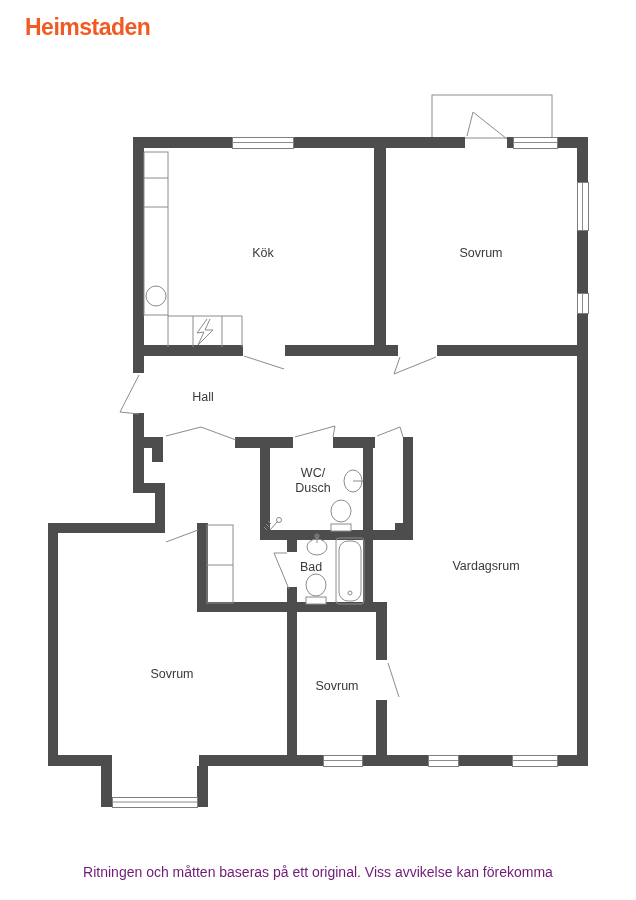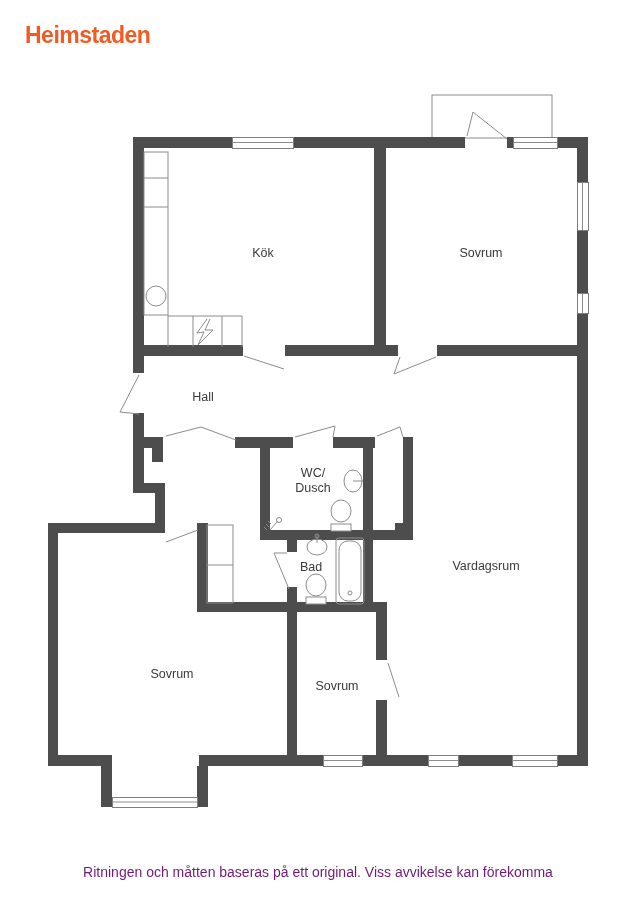--- a/index.html
+++ b/index.html
@@ -1,21 +1,21 @@
 <!DOCTYPE html>
 <html><head>
 <meta charset="utf-8">
 <style>
   html,body{margin:0;padding:0;background:#fff;}
   .page{
     position:relative;width:636px;height:900px;background:#ffffff;
     font-family:"Liberation Sans", sans-serif;overflow:hidden;
   }
   .logo{
-    position:absolute;left:25px;top:22px;
+    position:absolute;left:25px;top:14px;
     font-size:23px;font-weight:bold;letter-spacing:-0.5px;color:#F15A22;
   }
   .disclaimer{
     position:absolute;left:0;right:0;top:864px;text-align:center;
     font-size:14px;color:#701a75;
   }
   svg.plan{position:absolute;left:0;top:0;}
   .wall{fill:#4D4D4D;shape-rendering:crispEdges;}
   .win{fill:#ffffff;stroke:#7E7E7E;stroke-width:1;shape-rendering:crispEdges;}
   .thin{stroke:#8C8C8C;stroke-width:1;fill:none;}

